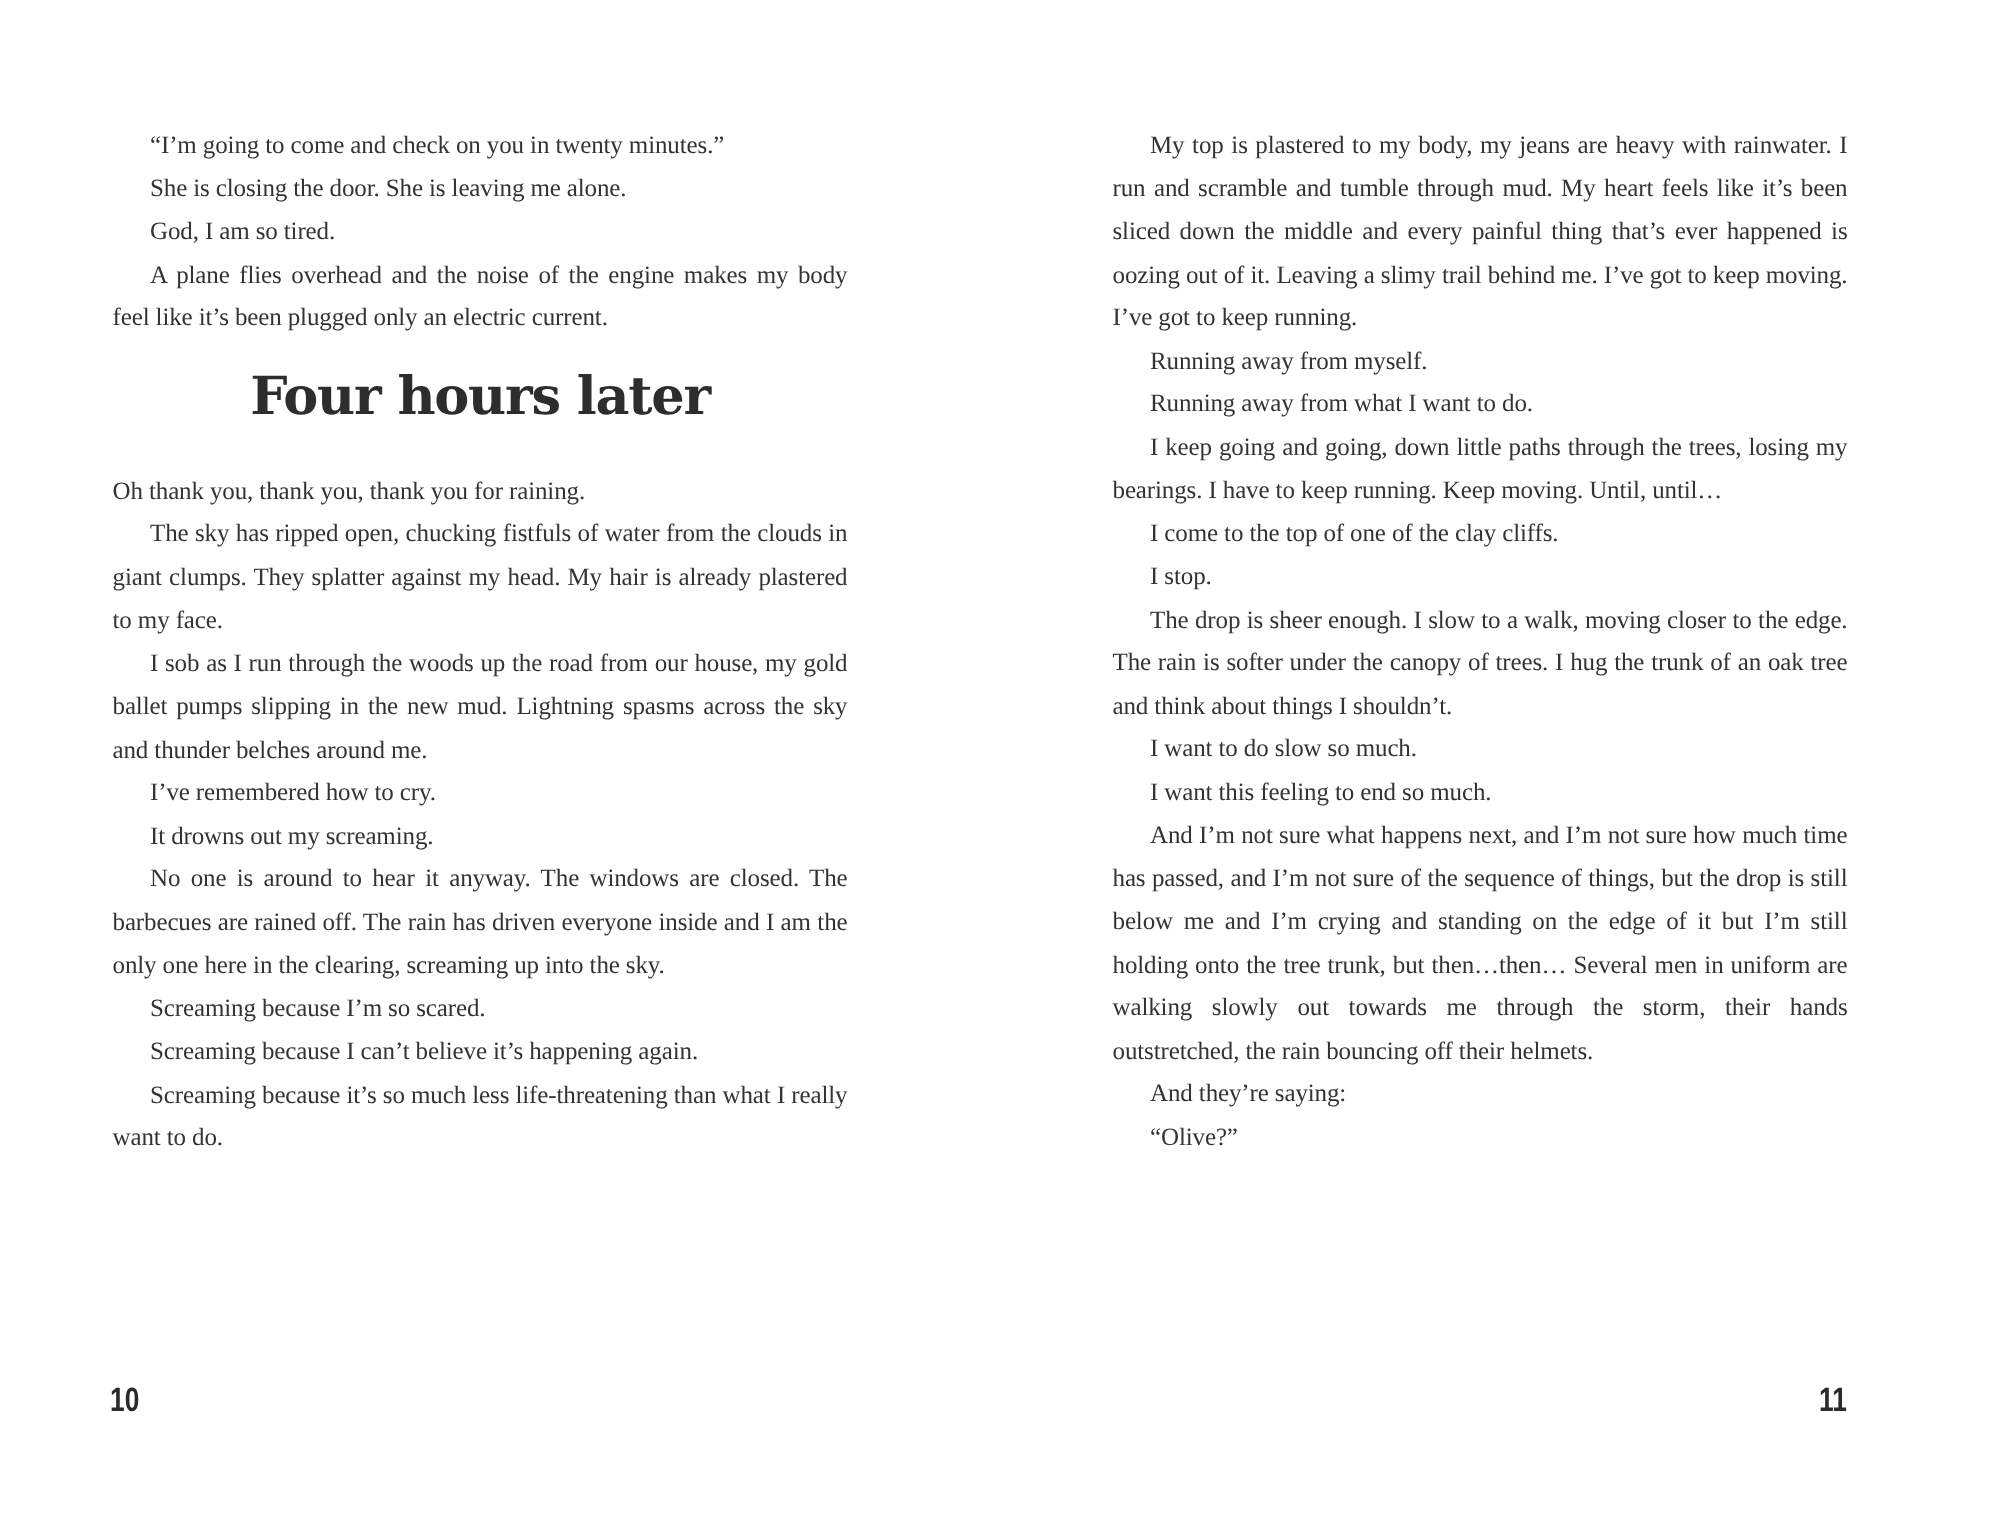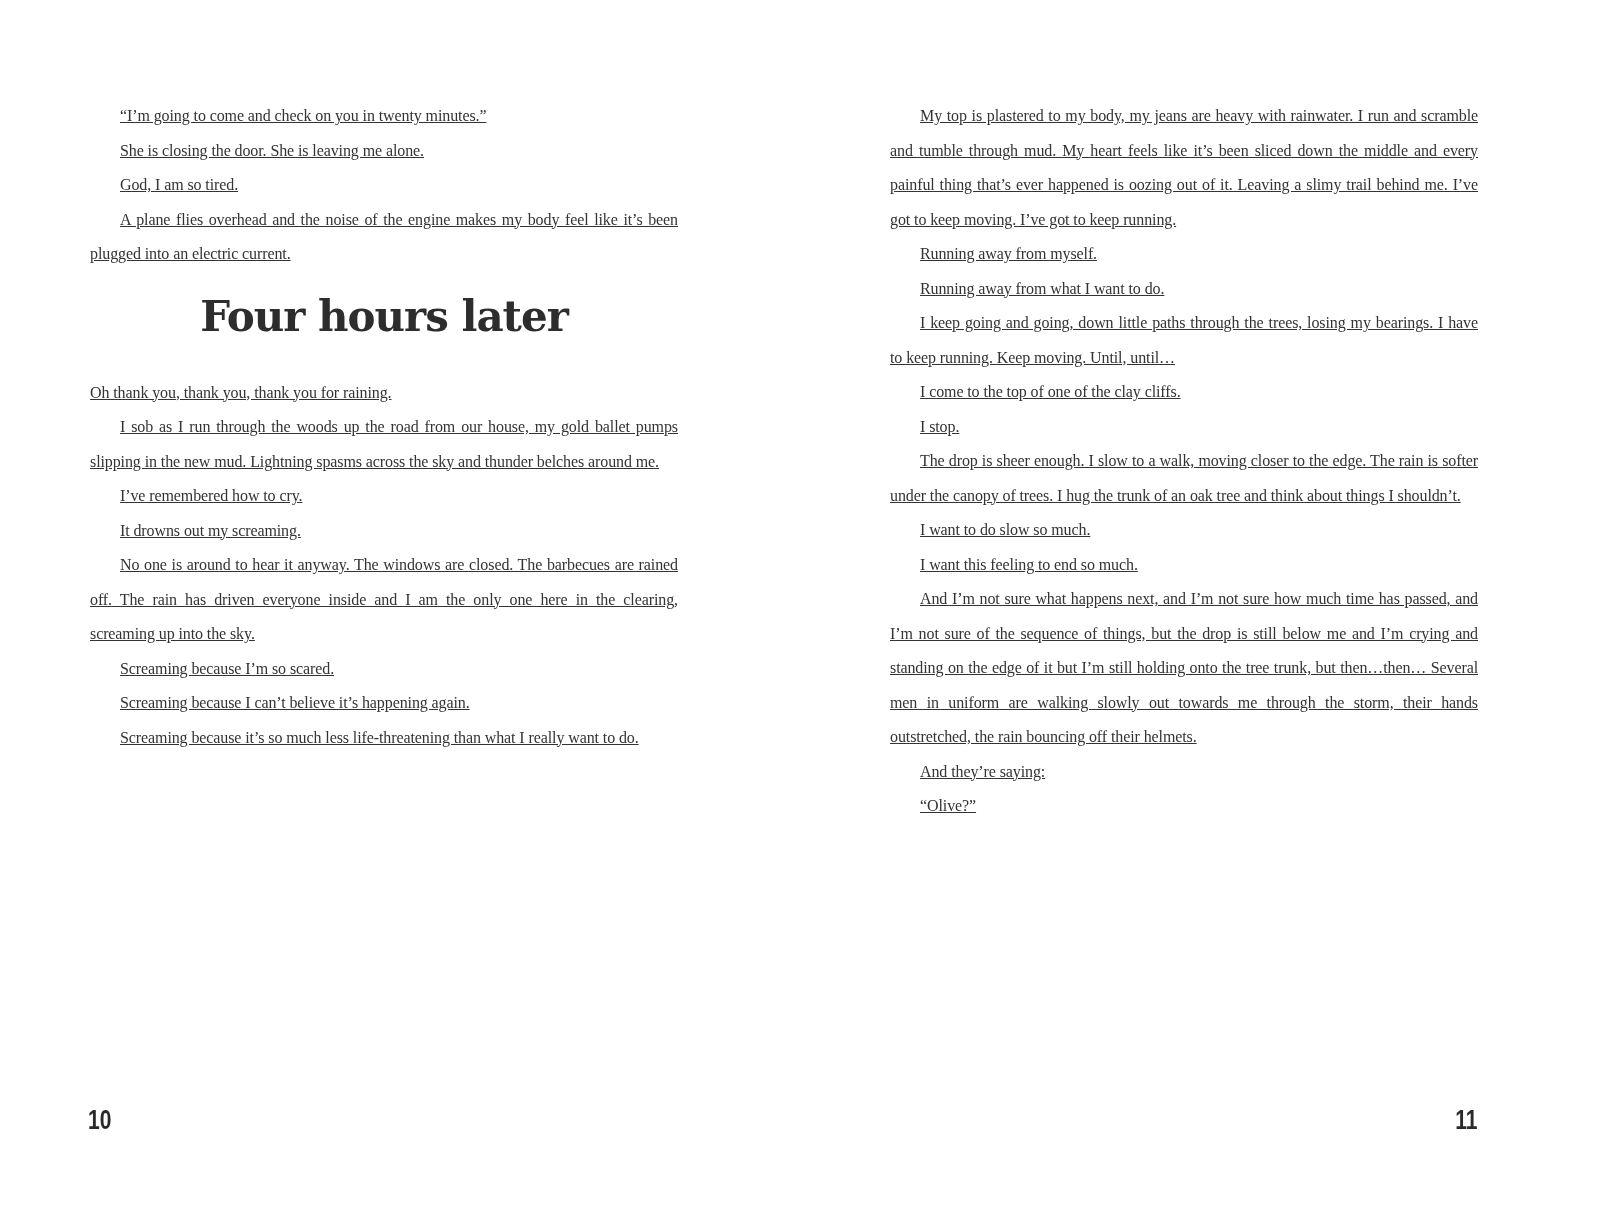--- a/index.html
+++ b/index.html
@@ -28,27 +28,26 @@
     background: #ffffff;
   }
   .text-block {
     position: absolute;
     top: 99px;
     left: 90px;
     width: 588px;
   }
   .text-block p {
     margin: 0;
-    font-size: 16px;
+    font-size: 20px;
     line-height: 34.5px;
     text-align: justify;
     text-indent: 30px;
     color: #333333;
     letter-spacing: -0.1px;
-    text-decoration: underline;
   }
   .text-block p.flush {
     text-indent: 0;
   }
   h2.scene-heading {
     margin: 14px 0 28px 0;
     text-align: center;
     font-family: "DejaVu Serif", serif;
     font-weight: 700;
     font-size: 42px;
@@ -77,25 +76,26 @@
 </head>
 <body>
 
 <div class="spread">
 
   <div class="page">
     <div class="text-block">
       <p>“I’m going to come and check on you in twenty minutes.”</p>
       <p>She is closing the door. She is leaving me alone.</p>
       <p>God, I am so tired.</p>
-      <p>A plane flies overhead and the noise of the engine makes my body feel like it’s been plugged into an electric current.</p>
+      <p>A plane flies overhead and the noise of the engine makes my body feel like it’s been plugged only an electric current.</p>
 
       <h2 class="scene-heading">Four hours later</h2>
 
       <p class="flush">Oh thank you, thank you, thank you for raining.</p>
+      <p>The sky has ripped open, chucking fistfuls of water from the clouds in giant clumps. They splatter against my head. My hair is already plastered to my face.</p>
       <p>I sob as I run through the woods up the road from our house, my gold ballet pumps slipping in the new mud. Lightning spasms across the sky and thunder belches around me.</p>
       <p>I’ve remembered how to cry.</p>
       <p>It drowns out my screaming.</p>
       <p>No one is around to hear it anyway. The windows are closed. The barbecues are rained off. The rain has driven everyone inside and I am the only one here in the clearing, screaming up into the sky.</p>
       <p>Screaming because I’m so scared.</p>
       <p>Screaming because I can’t believe it’s happening again.</p>
       <p>Screaming because it’s so much less life-threatening than what I really want to do.</p>
     </div>
     <div class="page-number pn-left">10</div>
   </div>

